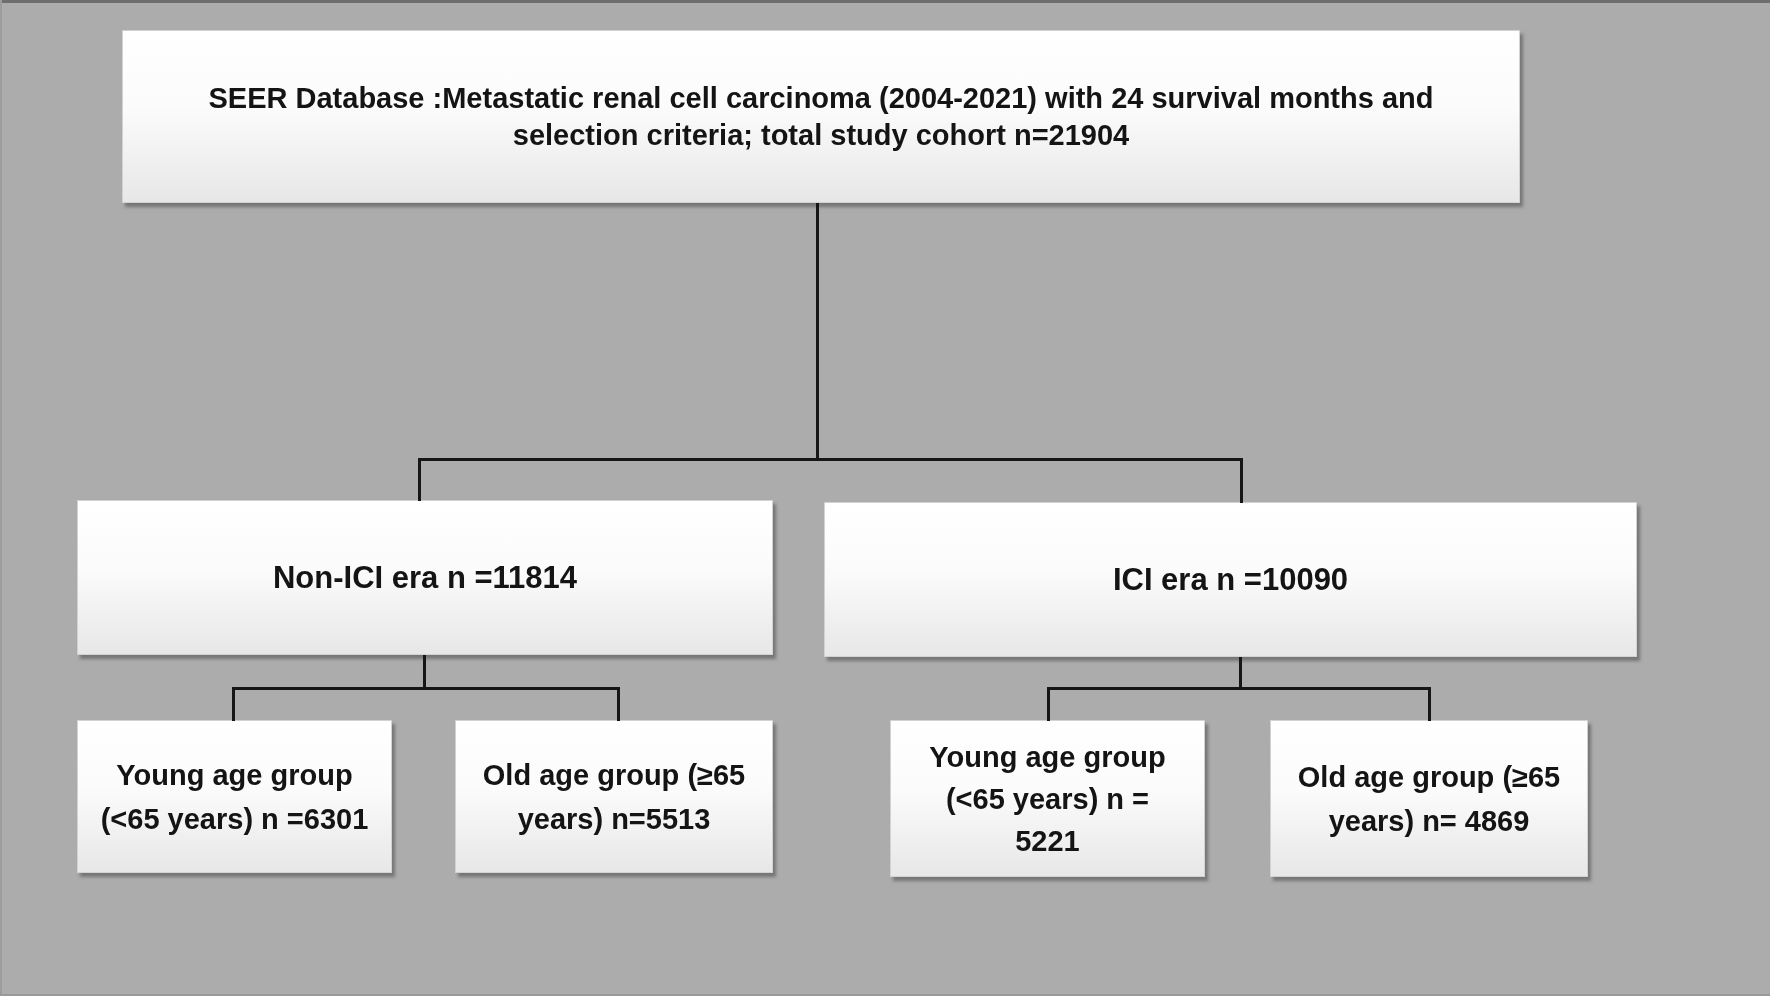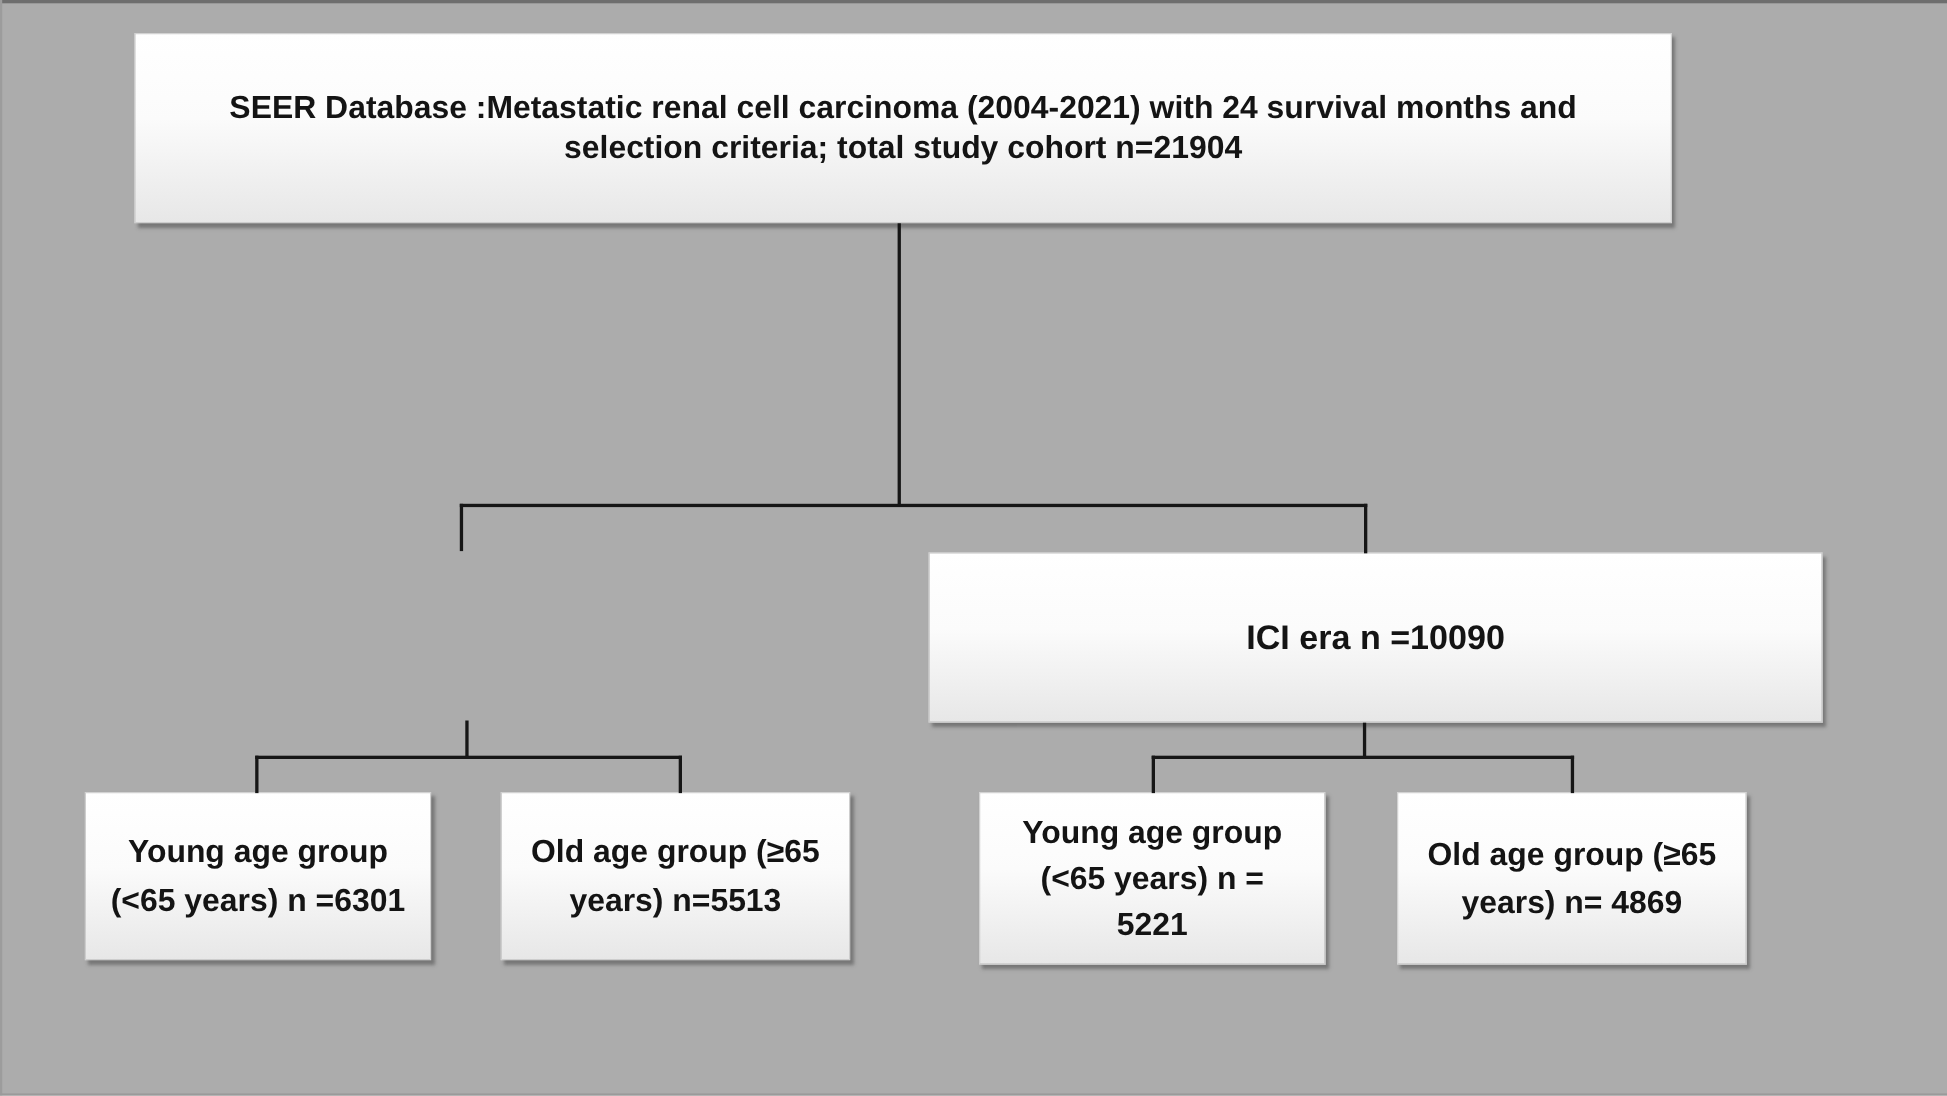--- a/index.html
+++ b/index.html
@@ -32,21 +32,21 @@
   #box-criteria{
     left:830px;top:222px;width:763px;height:227px;
     display:block;text-align:left;
     background:#e8e8e8;
     border:2px solid #929292;
     font-size:27px;line-height:36px;
     padding:5px 12px;
     box-shadow:4px 4px 4px rgba(75,75,75,0.45);
   }
   #box-nonici{left:77px;top:500px;width:696px;height:155px;font-size:31px;}
-  #box-ici{left:824px;top:502px;width:813px;height:155px;font-size:31px;margin-left:20px;}
+  #box-ici{left:824px;top:502px;width:813px;height:155px;font-size:31px;}
   #box-young-nonici{left:77px;top:720px;width:315px;height:153px;font-size:29px;line-height:44px;}
   #box-old-nonici{left:455px;top:720px;width:318px;height:153px;font-size:29px;line-height:44px;}
   #box-young-ici{left:890px;top:720px;width:315px;height:157px;font-size:29px;line-height:42px;}
   #box-old-ici{left:1270px;top:720px;width:318px;height:157px;font-size:29px;line-height:44px;}
 
   .line{position:absolute;background:#161616;}
   .v{width:3px;}
   .h{height:3px;}
   #c1{left:816px;top:203px;height:256px;}
   #c2{left:418px;top:458px;width:825px;}
@@ -67,20 +67,21 @@
 <div id="page">
 
   <div id="edge-top" class="edge"></div>
   <div id="edge-left" class="edge"></div>
   <div id="edge-bottom" class="edge"></div>
 
   <div id="box-root" class="box">SEER Database :Metastatic renal cell carcinoma (2004-2021) with 24 survival months and
 selection criteria; total study cohort n=21904</div>
 
 
+  <div id="box-nonici" class="box">Non-ICI era n =11814</div>
 
   <div id="box-ici" class="box">ICI era n =10090</div>
 
   <div id="box-young-nonici" class="box">Young age group
 (&lt;65 years) n =6301</div>
 
   <div id="box-old-nonici" class="box">Old age group (≥65
 years) n=5513</div>
 
   <div id="box-young-ici" class="box">Young age group

